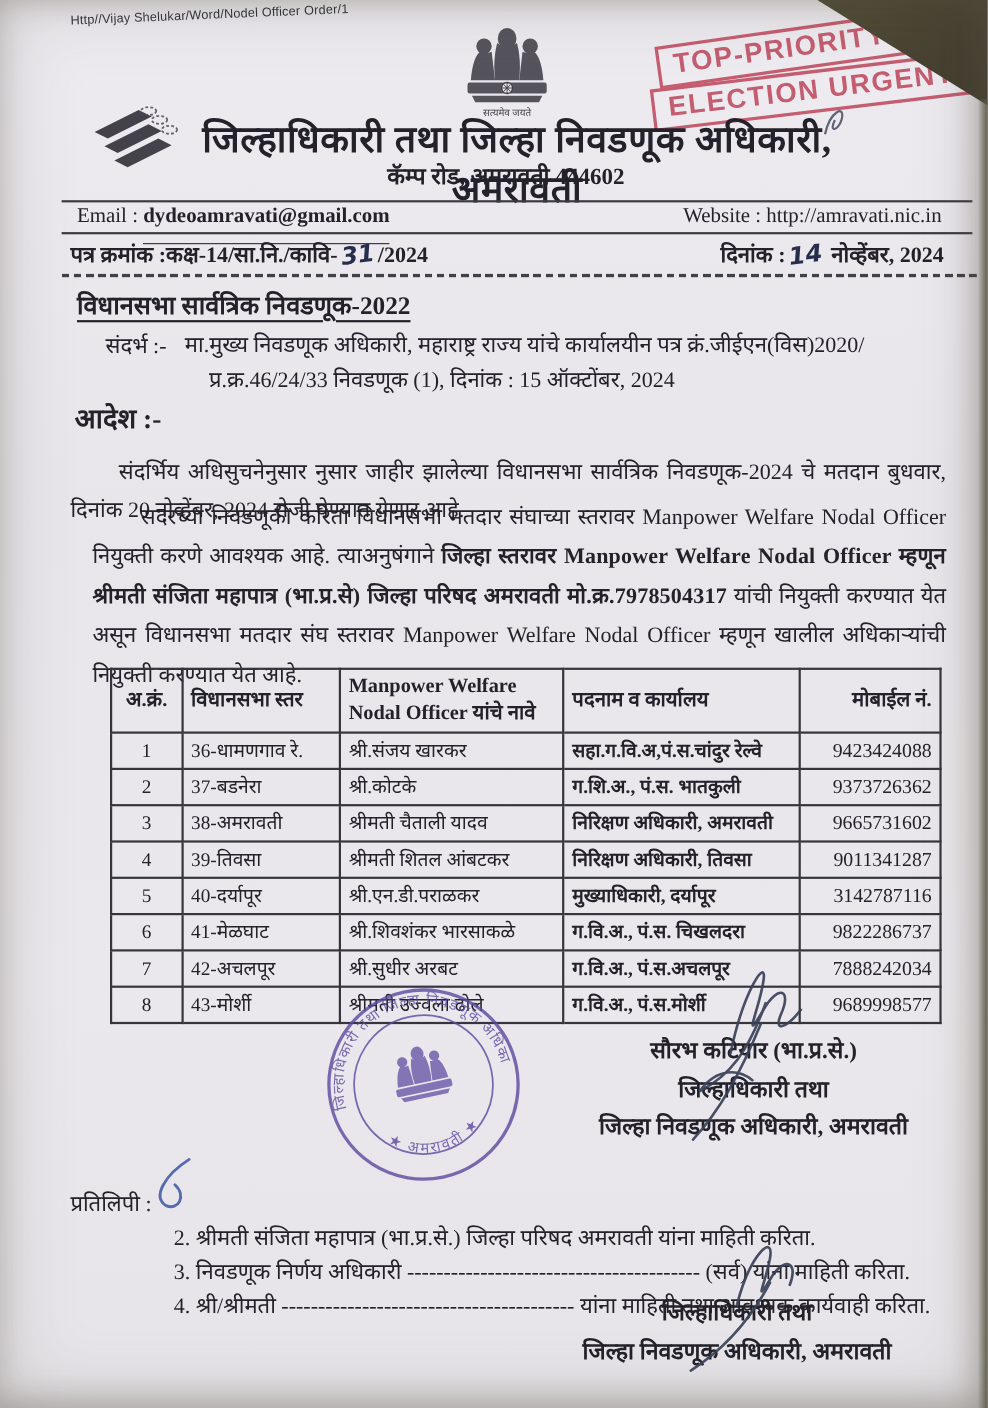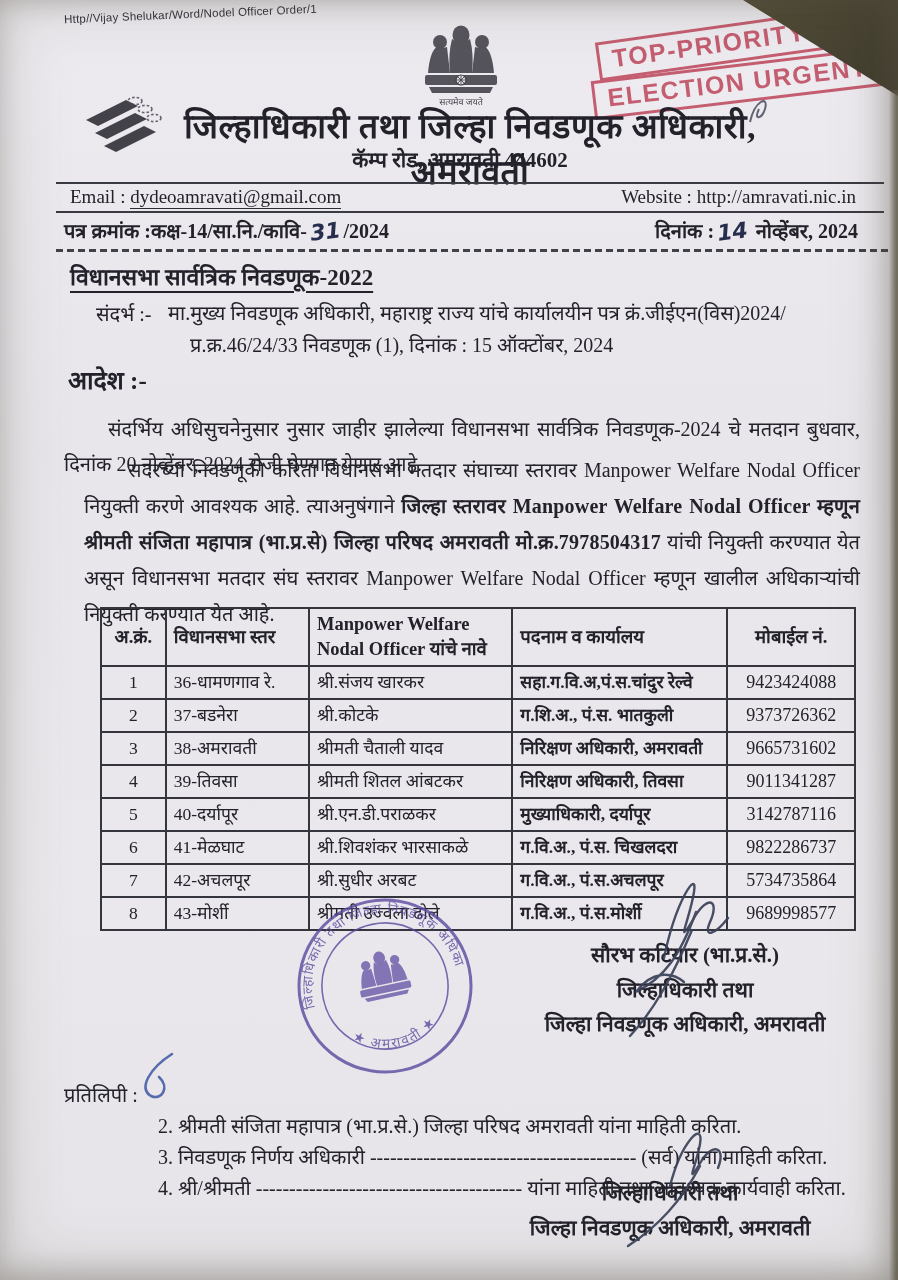--- a/index.html
+++ b/index.html
@@ -50,21 +50,21 @@
   .rule1{top:182px;}
   .rule2{top:211px;}
   .dashline{
     position:absolute;left:56px;right:10px;top:249px;height:2.5px;
     background:repeating-linear-gradient(90deg,#41414a 0 7px,transparent 7px 11px);
   }
   .contact-row{
     position:absolute;left:70px;right:42px;top:186px;display:flex;justify-content:space-between;
     font-size:19px;
   }
-  .contact-row .email-val{border-bottom:1.5px solid #2b2b33;padding-bottom:1px;}
+  .contact-row .email-val{border-bottom:1.5px solid #2b2b33;padding-bottom:14px;font-weight:bold;}
   .letter-row{
     position:absolute;left:64px;right:40px;top:217px;display:flex;justify-content:space-between;
     font-size:20px;font-weight:bold;
   }
   .hand{
     font-family:"DejaVu Sans","Liberation Sans",sans-serif;font-style:italic;font-weight:600;
     font-size:22px;color:#272e4d;display:inline-block;transform:rotate(-7deg) translateY(1px);margin:0 3px;
   }
   .subject{
     position:absolute;left:70px;top:260px;font-size:23px;font-weight:bold;
@@ -82,21 +82,21 @@
     position:absolute;left:100px;top:607px;width:756px;border-collapse:collapse;
     font-size:17.5px;
   }
   table.main th,table.main td{border:2px solid #35353d;padding:2px 7px;vertical-align:middle;}
   table.main th{font-size:18.5px;font-weight:bold;height:52px;line-height:1.35;}
   table.main td{height:27px;line-height:1.2;}
   .c-sr{width:52px;text-align:center;}
   .c-vs{width:144px;text-align:left;}
   .c-of{width:208px;text-align:left;}
   .c-de{width:216px;text-align:left;font-weight:bold;}
-  .c-mo{width:118px;text-align:center;font-size:18px;}
+  .c-mo{width:118px;text-align:right;font-size:18px;}
   .seal{position:absolute;left:292px;top:893px;transform:rotate(-12deg);opacity:.8;z-index:5;}
   .sig-svg{position:absolute;z-index:6;}
   .sign-block{position:absolute;left:500px;top:940px;width:370px;text-align:center;z-index:4;}
   .sign-name{font-size:21px;font-weight:bold;}
   .sign-t1{font-size:21px;font-weight:bold;margin-top:7px;}
   .sign-t2{font-size:21px;font-weight:bold;margin-top:6px;}
   .copies{position:absolute;left:64px;top:1036px;right:30px;font-size:20px;line-height:31px;z-index:3;}
   .copies .row1{display:flex;}
   .copies .label{white-space:nowrap;margin-right:8px;margin-top:44px;}
   .copies .item-ind{margin-left:94px;}
@@ -176,21 +176,21 @@
     <span>
       <span>दिनांक :</span><span class="hand">14</span> <span>नोव्हेंबर, 2024</span>
     </span>
   </div>
 
   <div class="dashline"></div>
 
   <div class="subject">विधानसभा सार्वत्रिक निवडणूक-2022</div>
 
   <div class="ref-label">संदर्भ :-</div>
-  <div class="ref-line1">मा.मुख्य निवडणूक अधिकारी, महाराष्ट्र राज्य यांचे कार्यालयीन पत्र क्रं.जीईएन(विस)2024/</div>
+  <div class="ref-line1">मा.मुख्य निवडणूक अधिकारी, महाराष्ट्र राज्य यांचे कार्यालयीन पत्र क्रं.जीईएन(विस)2020/</div>
   <div class="ref-line2">प्र.क्र.46/24/33 निवडणूक (1), दिनांक : 15 ऑक्टोंबर, 2024</div>
 
   <div class="order-label">आदेश :-</div>
 
   <div class="para p1">संदर्भिय अधिसुचनेनुसार नुसार जाहीर झालेल्या विधानसभा सार्वत्रिक निवडणूक-2024 चे मतदान बुधवार, दिनांक 20 नोव्हेंबर, 2024 रोजी घेण्यात येणार आहे.</div>
 
   <div class="para p2"><span>सदरच्या निवडणूकी करिता विधानसभा मतदार संघाच्या स्तरावर Manpower Welfare Nodal Officer नियुक्ती करणे आवश्यक आहे. त्याअनुषंगाने </span><b>जिल्हा स्तरावर Manpower Welfare Nodal Officer म्हणून श्रीमती संजिता महापात्र (भा.प्र.से) जिल्हा परिषद अमरावती मो.क्र.7978504317</b><span> यांची नियुक्ती करण्यात येत असून विधानसभा मतदार संघ स्तरावर Manpower Welfare Nodal Officer म्हणून खालील अधिकाऱ्यांची नियुक्ती करण्यात येत आहे.</span></div>
 
   <table class="main">
     <thead>
@@ -243,21 +243,21 @@
         <td class="c-vs">41-मेळघाट</td>
         <td class="c-of">श्री.शिवशंकर भारसाकळे</td>
         <td class="c-de">ग.वि.अ., पं.स. चिखलदरा</td>
         <td class="c-mo">9822286737</td>
       </tr>
       <tr>
         <td class="c-sr">7</td>
         <td class="c-vs">42-अचलपूर</td>
         <td class="c-of">श्री.सुधीर अरबट</td>
         <td class="c-de">ग.वि.अ., पं.स.अचलपूर</td>
-        <td class="c-mo">5734735864</td>
+        <td class="c-mo">7888242034</td>
       </tr>
       <tr>
         <td class="c-sr">8</td>
         <td class="c-vs">43-मोर्शी</td>
         <td class="c-of">श्रीमती उज्वला ढोले</td>
         <td class="c-de">ग.वि.अ., पं.स.मोर्शी</td>
         <td class="c-mo">9689998577</td>
       </tr>
     </tbody>
   </table>

